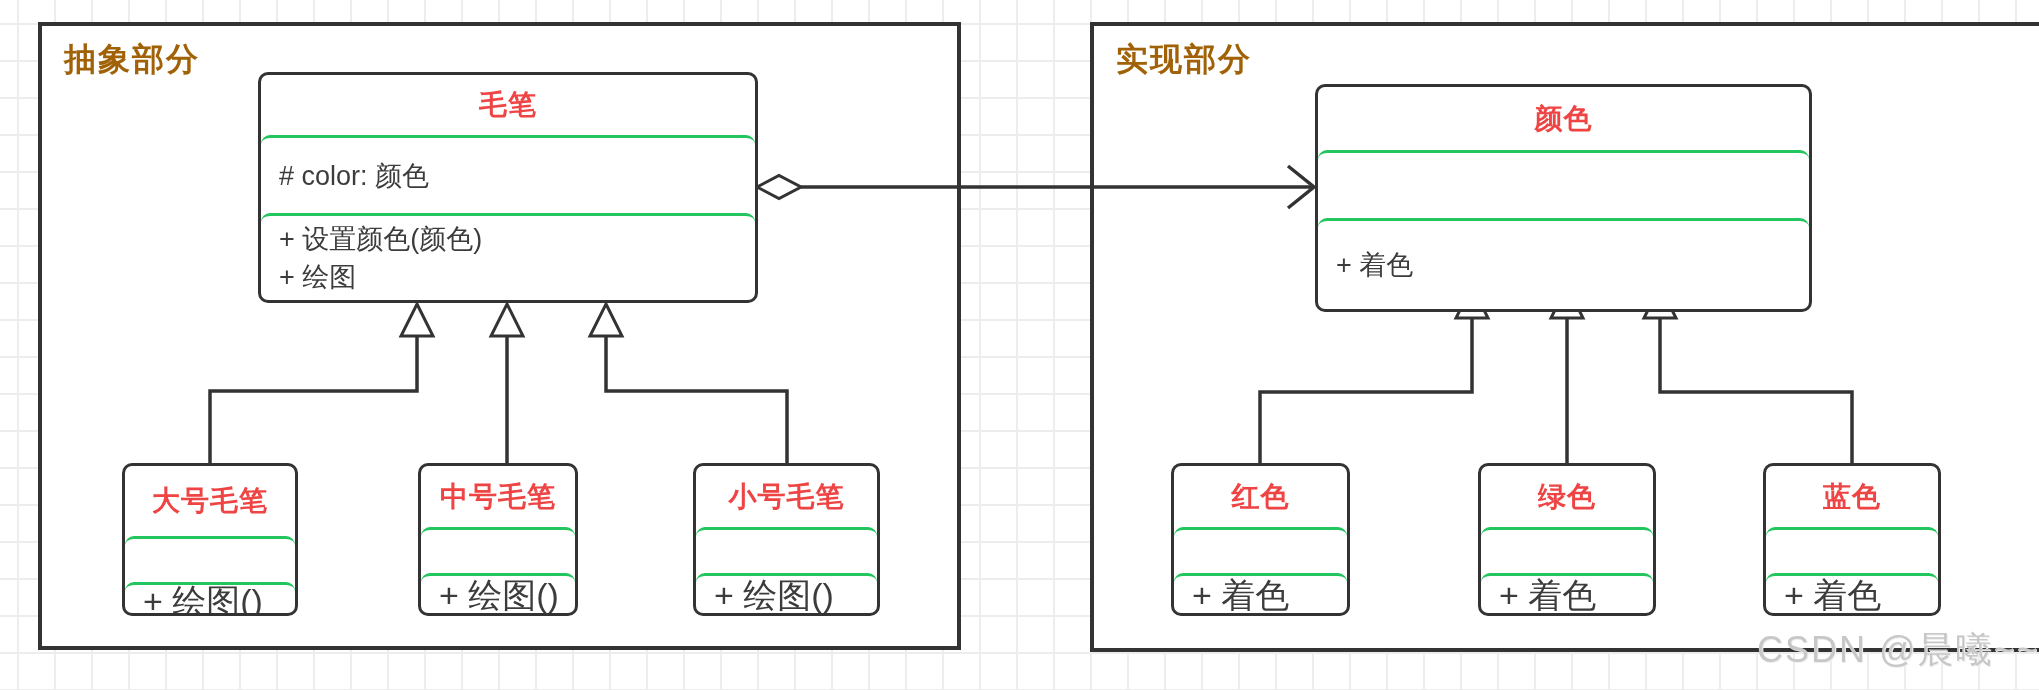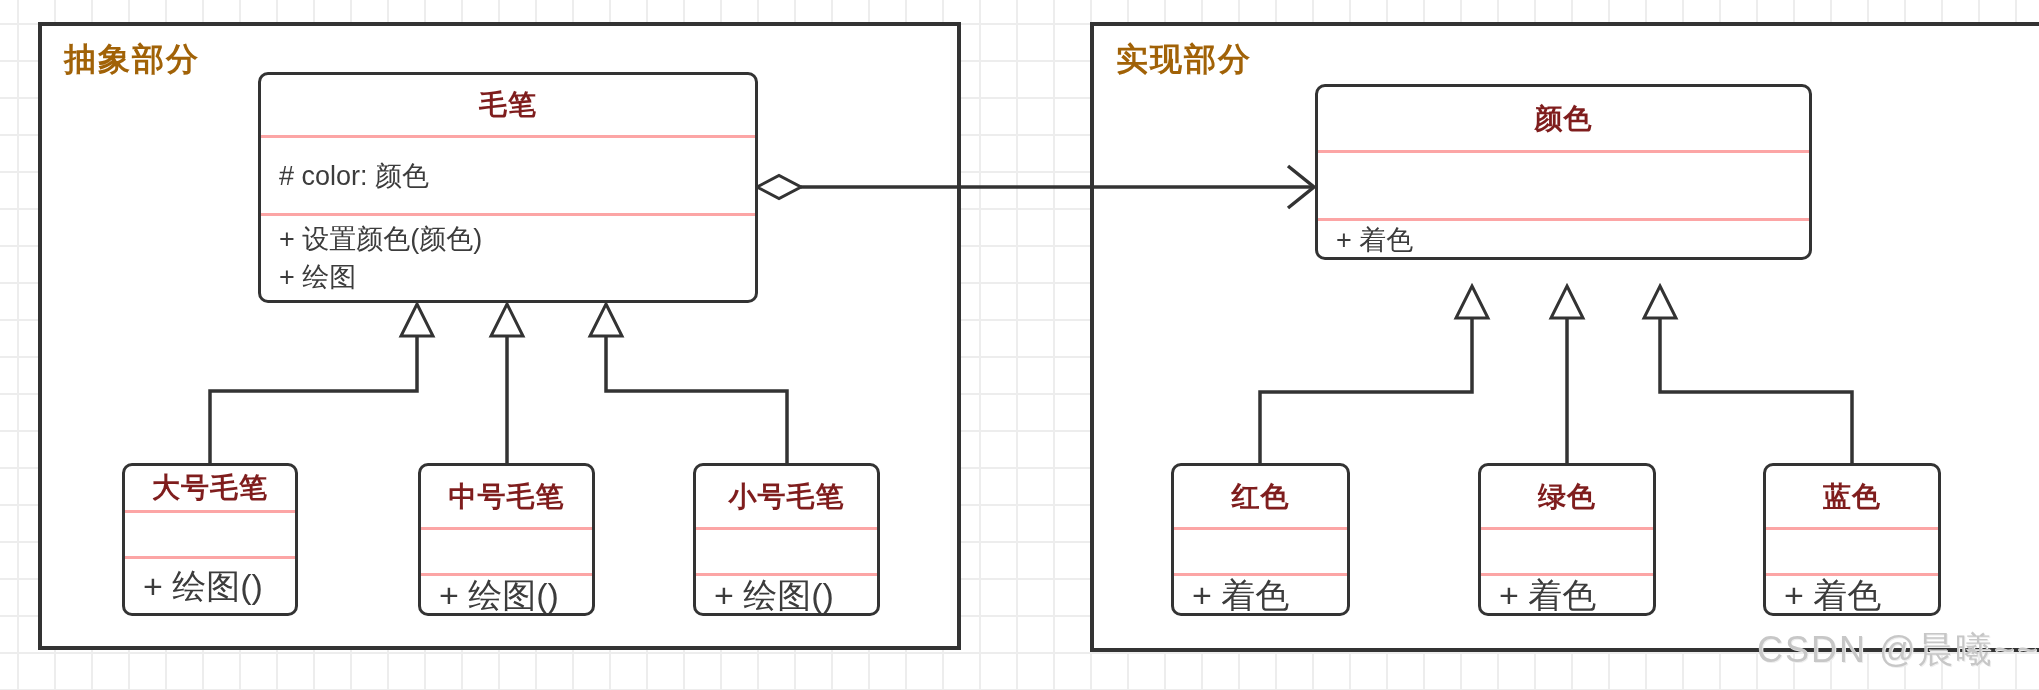--- a/index.html
+++ b/index.html
@@ -46,24 +46,24 @@
     position:absolute;
     box-sizing:border-box;
     background:#ffffff;
     border:3.5px solid #333333;
     border-radius:10px;
     display:flex; flex-direction:column;
     overflow:hidden;
     z-index:3;
   }
   .compartment { box-sizing:border-box; flex-shrink:0; }
-  .compartment + .compartment { border-top:3px solid #fca5a5; }
+  .compartment + .compartment { border-top:3px solid #22c55e;border-radius:9px; }
   .class-name {
     display:flex; align-items:center; justify-content:center;
-    font-size:28px; font-weight:bold; color:#7f1d1d;
+    font-size:28px; font-weight:bold; color:#ef4444;
     letter-spacing:1px;
   }
   .members {
     display:flex; flex-direction:column; justify-content:center;
     padding-left:18px;
     font-size:27px; color:#3c3c3c;
     line-height:38px;
     white-space:nowrap;
   }
   .members.small { font-size:34px; line-height:32px; }
@@ -118,37 +118,37 @@
     <div class="compartment class-name" style="height:60px;">毛笔</div>
     <div class="compartment members" style="height:78px;">
       <div># color: 颜色</div>
     </div>
     <div class="compartment members fill">
       <div>+ 设置颜色(颜色)</div>
       <div>+ 绘图</div>
     </div>
   </div>
 
-  <div class="uml-class" style="left:1315px; top:84px; width:497px; height:176px;">
+  <div class="uml-class" style="left:1315px; top:84px; width:497px; height:228px;">
     <div class="compartment class-name" style="height:63px;">颜色</div>
     <div class="compartment members" style="height:68px;"></div>
     <div class="compartment members fill">
       <div>+ 着色</div>
     </div>
   </div>
 
   <div class="uml-class" style="left:122px; top:463px; width:176px; height:153px;">
-    <div class="compartment class-name" style="height:44px;">大号毛笔</div>
+    <div class="compartment class-name" style="height:70px;">大号毛笔</div>
     <div class="compartment members" style="height:46px;"></div>
     <div class="compartment members small fill">
       <div>+ 绘图()</div>
     </div>
   </div>
 
-  <div class="uml-class" style="left:418px; top:463px; width:177px; height:153px;">
+  <div class="uml-class" style="left:418px; top:463px; width:160px; height:153px;">
     <div class="compartment class-name" style="height:61px;">中号毛笔</div>
     <div class="compartment members" style="height:46px;"></div>
     <div class="compartment members small fill">
       <div>+ 绘图()</div>
     </div>
   </div>
 
   <div class="uml-class" style="left:693px; top:463px; width:187px; height:153px;">
     <div class="compartment class-name" style="height:61px;">小号毛笔</div>
     <div class="compartment members" style="height:46px;"></div>

